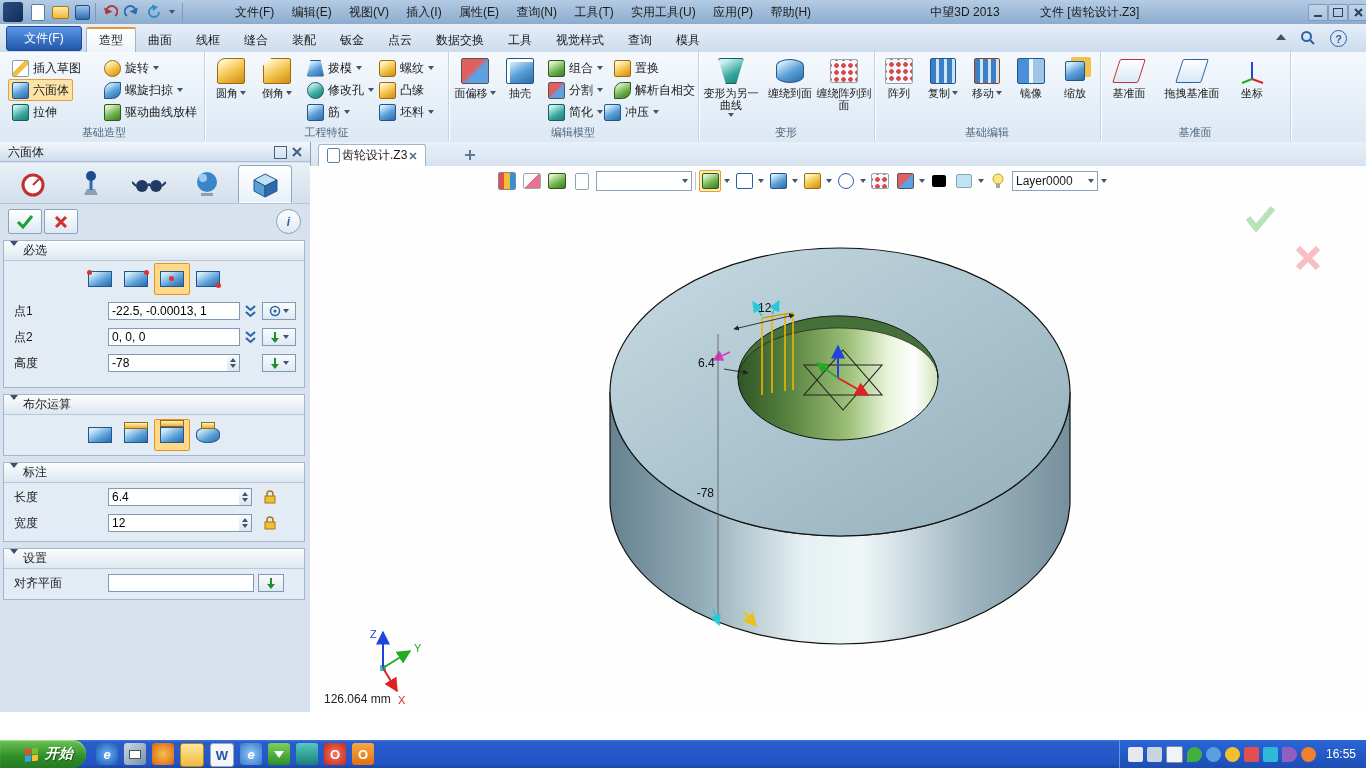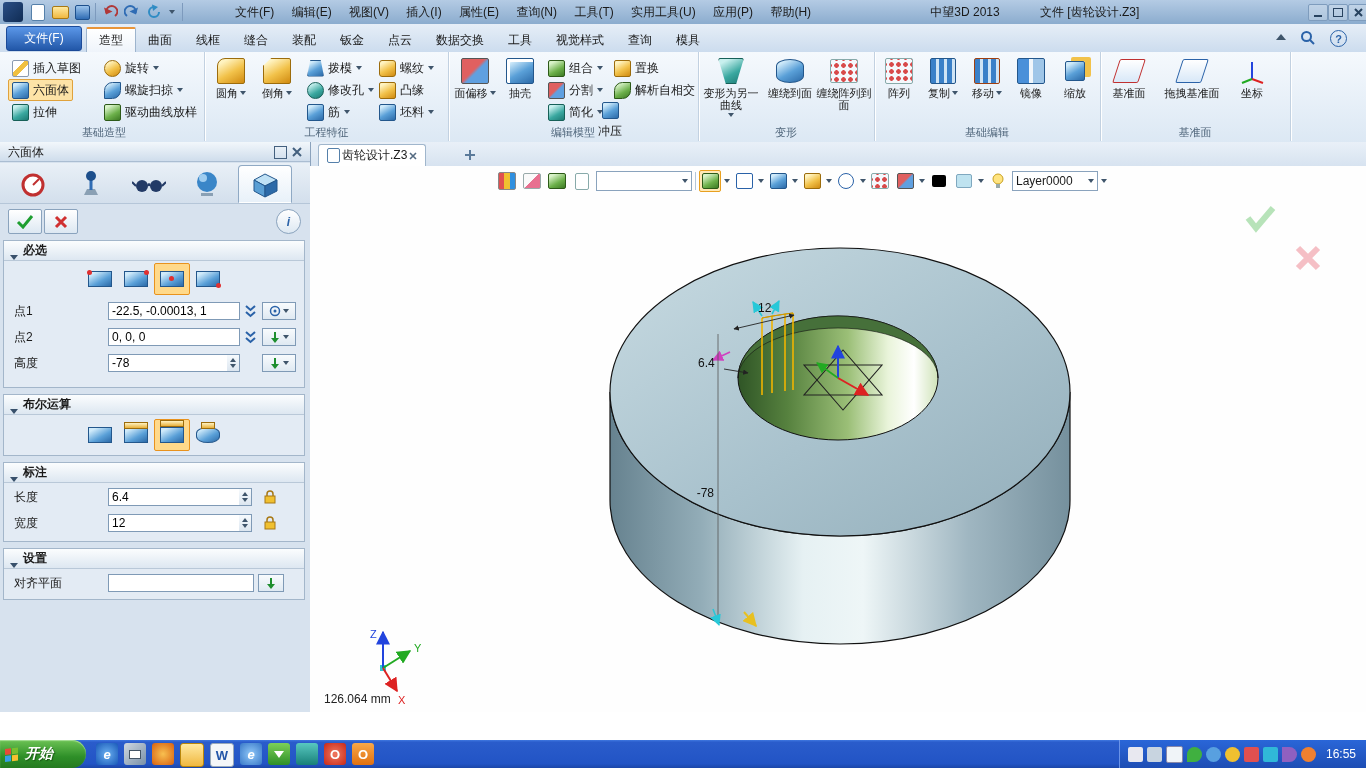--- a/index.html
+++ b/index.html
@@ -49,21 +49,21 @@
   .plusbtn::before{left:7px;top:3px;width:2px;height:10px;}
   .plusbtn::after{left:3px;top:7px;width:10px;height:2px;}
   
   .panel{left:0;top:142px;width:310px;height:570px;background:#d7e2ee;border-right:1px solid #8ba2bc;}
   .phead{position:absolute;left:0;top:0;width:100%;height:20px;line-height:20px;background:linear-gradient(#f2f7fb,#cfddec);border-bottom:1px solid #aabdd2;padding-left:8px;box-sizing:border-box;}
   .iconband{position:absolute;left:0;top:21px;width:100%;height:40px;background:linear-gradient(#e9f0f7,#d3dfec);border-bottom:1px solid #b5c6d8;}
   .tmpl{position:absolute;top:2px;width:52px;height:36px;display:flex;align-items:center;justify-content:center;border:1px solid transparent;border-radius:4px 4px 0 0;}
   .tmpl.active{background:linear-gradient(#ffffff,#e8f1f9);border-color:#8fa9c4;border-bottom-color:transparent;}
   .okbtn{position:absolute;width:32px;height:23px;background:linear-gradient(#ffffff,#dde8f2);border:1px solid #8aa3bd;border-radius:2px;display:flex;align-items:center;justify-content:center;}
   .sec{position:absolute;left:3px;width:302px;border:1px solid #a3b6ca;background:#e3ebf4;box-sizing:border-box;}
-  .sechead{height:19px;line-height:19px;background:linear-gradient(#fbfdfe,#dde7f1);border-bottom:1px solid #b9c8d8;padding-left:6px;display:flex;align-items:flex-end;font-weight:bold;}
+  .sechead{height:19px;line-height:19px;background:linear-gradient(#fbfdfe,#dde7f1);border-bottom:1px solid #b9c8d8;padding-left:6px;display:flex;align-items:flex-start;}
   .tri-down{display:inline-block;width:0;height:0;border-left:4px solid transparent;border-right:4px solid transparent;border-top:5px solid #38506b;margin-right:5px;}
   .flabel{position:absolute;left:10px;line-height:20px;}
   .fin{position:absolute;height:18px;border:1px solid #7f9ab6;background:#fff;font-size:12px;padding:0 3px;font-family:inherit;box-sizing:border-box;}
   .spin{position:absolute;width:13px;height:18px;border:1px solid #7f9ab6;border-left:none;background:linear-gradient(#f6fafd,#dce6f0);display:flex;flex-direction:column;align-items:center;justify-content:center;gap:2px;box-sizing:border-box;}
   .spin .u{width:0;height:0;border-left:3px solid transparent;border-right:3px solid transparent;border-bottom:4px solid #3f556b;}
   .spin .d{width:0;height:0;border-left:3px solid transparent;border-right:3px solid transparent;border-top:4px solid #3f556b;}
   .dropbtn{position:absolute;height:18px;border:1px solid #7f9ab6;background:linear-gradient(#f8fbfd,#dfe9f2);display:flex;align-items:center;justify-content:center;gap:2px;box-sizing:border-box;}
   .boolico{position:absolute;top:0;width:34px;height:30px;display:flex;align-items:center;justify-content:center;border:1px solid transparent;border-radius:2px;}
   .boolico.sel{background:#ffd98a;border-color:#e8921d;}
   .minicube{position:relative;width:22px;height:14px;background:linear-gradient(150deg,#cfeafa 15%,#5aa0d8 60%,#2c6aa8);border:1px solid #23578c;}
@@ -74,21 +74,21 @@
   .vtool{position:absolute;left:186px;top:3px;height:24px;display:flex;align-items:center;gap:3px;}
   .vt{width:20px;height:20px;display:flex;align-items:center;justify-content:center;border:1px solid transparent;border-radius:2px;}
   .vt.active{border-color:#e8a020;background:#ffe9b8;}
   .combo{height:20px;background:#fff;border:1px solid #8aa3bd;display:flex;align-items:center;justify-content:space-between;padding:0 3px;box-sizing:border-box;}
   .readout{position:absolute;left:14px;bottom:6px;font-size:12px;color:#222;}
   
   .statusbar{left:0;top:712px;width:1366px;height:28px;background:linear-gradient(#eef4fa,#d3e1ef);border-top:1px solid #aebfd2;}
   .sbicon{position:absolute;top:3px;width:22px;height:21px;display:flex;align-items:center;justify-content:center;border:1px solid #8aa3bd;border-radius:2px;background:linear-gradient(#fff,#e4edf5);}
   
   .taskbar{left:0;top:740px;width:1366px;height:28px;background:linear-gradient(#3f78e0 0%,#2a5ccb 8%,#2254c5 85%,#1b46a8 100%);}
-  .startbtn{position:absolute;left:0;top:0;height:28px;width:86px;border-radius:0 14px 14px 0;background:linear-gradient(#6cc254,#2e8f28 60%,#257a20);display:flex;align-items:center;gap:5px;padding-left:4px;box-sizing:border-box;box-shadow:inset 0 1px 1px #a8e098;}
+  .startbtn{position:absolute;left:0;top:0;height:28px;width:86px;border-radius:0 14px 14px 0;background:linear-gradient(#6cc254,#2e8f28 60%,#257a20);display:flex;align-items:center;gap:5px;padding-left:24px;box-sizing:border-box;box-shadow:inset 0 1px 1px #a8e098;}
   .startlbl{color:#fff;font-weight:bold;font-style:italic;font-size:14px;text-shadow:1px 1px 1px #1a5a14;}
   .tb-ico{width:22px;height:22px;margin-top:0;border-radius:3px;display:flex;align-items:center;justify-content:center;color:#fff;font-weight:bold;font-size:13px;}
   .tray{position:absolute;right:0;top:0;height:28px;display:flex;align-items:center;gap:4px;padding:0 10px 0 8px;background:linear-gradient(#2a66d8,#1d4db4);border-left:1px solid #6a93e8;}
   .tray-ic{width:15px;height:15px;border-radius:2px;}
   .clock{color:#fff;font-size:12px;margin-left:6px;}
   .helpq::after{content:"?";color:#2a62a8;font-weight:bold;font-size:11px;}
   .infoi::after{content:"i";color:#2a62a8;font-weight:bold;font-style:italic;font-size:12px;}
   .lW::after{content:"W";color:#2456a8;}
   .le::after{content:"e";color:#fff;font-style:italic;}
   .lO::after{content:"O";color:#fff;}
@@ -290,21 +290,21 @@
           <span class="caret"></span>
         </div>
       <div class="sitem" style="left:162px;top:5px;">
           <span class="ic cubeY" style="width:15px;height:15px;"></span>
           <span>置换</span>
         </div>
       <div class="sitem" style="left:162px;top:27px;">
           <span class="ic cubeG" style="width:15px;height:15px;border-radius:50% 0;"></span>
           <span>解析自相交</span>
         </div>
-      <div class="sitem" style="left:146px;top:49px;flex-direction:column;">
+      <div class="sitem" style="left:152px;top:49px;">
           <span class="ic cubeB" style="width:15px;height:15px;"></span>
           <span>冲压</span>
           <span class="caret"></span>
         </div>
       <div class="glabel">编辑模型</div>
     </div>
 
     <div class="rgroup" style="left:698px;width:176px;">
       <div class="bitem" style="left:2px;width:62px;">
           <span class="ico-wrap">

